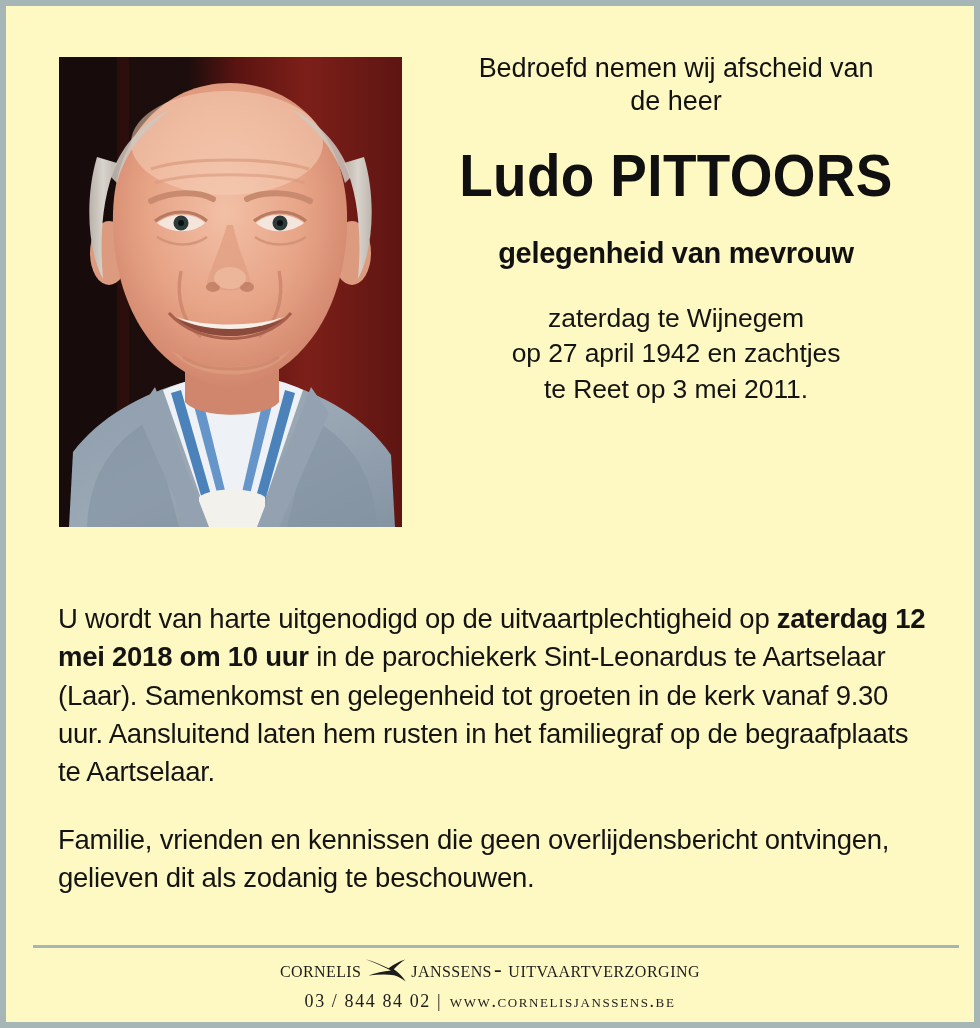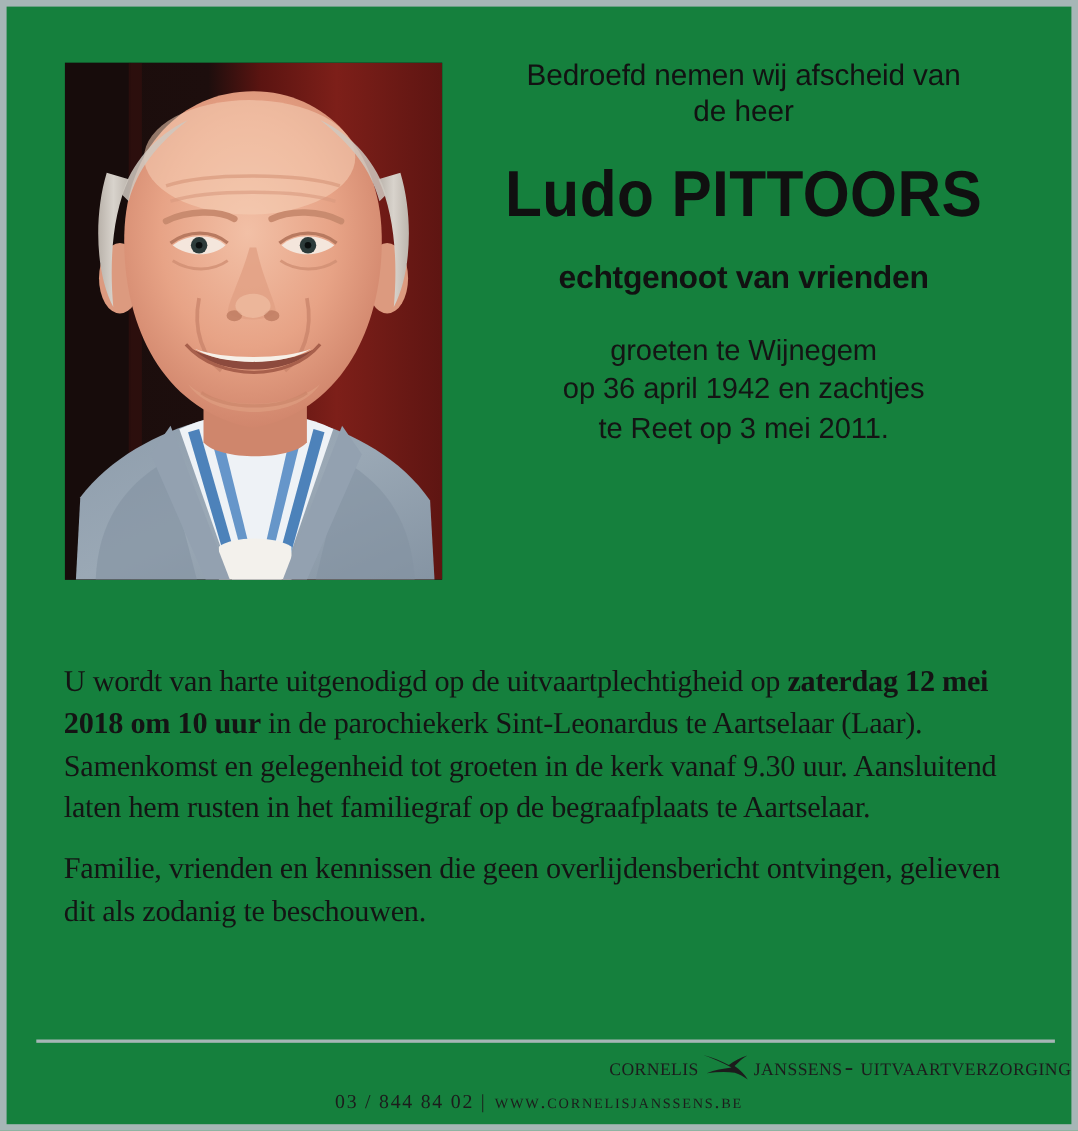--- a/index.html
+++ b/index.html
@@ -11,21 +11,21 @@
   body {
     font-family: "Liberation Sans", sans-serif;
     -webkit-font-smoothing: antialiased;
   }
 
   .card {
     position: relative;
     width: 980px;
     height: 1028px;
     box-sizing: border-box;
-    background: #15803d;
+    background: #fef9c3;
     border: 6px solid #a6b6b6;
     overflow: hidden;
   }
 
   
   .top-region {
     position: absolute;
     left: 0;
     top: 0;
     width: 100%;
@@ -107,25 +107,24 @@
     top: 594px;
     width: 880px;
   }
 
   .body-par {
     font-size: 27.5px;
     color: #141414;
     line-height: 1.395;
     letter-spacing: -0.25px;
     margin: 0;
-    font-family: Liberation Serif, serif;
   }
 
   .body-par + .body-par {
-    margin-top: 17px;
+    margin-top: 29px;
   }
 
   .body-par b {
     font-weight: 700;
   }
 
   
   .footer-rule {
     position: absolute;
     left: 27px;
@@ -141,21 +140,21 @@
     top: 950px;
     width: 100%;
     text-align: center;
     font-family: "Liberation Serif", serif;
     color: #1c1c1c;
   }
 
   .footer-brand {
     display: flex;
     align-items: center;
-    justify-content: flex-end;
+    justify-content: center;
     gap: 0px;
     font-size: 23px;
     letter-spacing: 0.4px;
     line-height: 1;
     white-space: nowrap;
   }
 
   .brand-word {
     font-variant: small-caps;
     text-transform: lowercase;
@@ -301,25 +300,25 @@
           <path d="M124,300 C146,316 198,316 220,300" stroke="#cb8569" stroke-width="3" fill="none" opacity="0.7"></path>
         </g>
       </svg>
     </div>
 
     <div class="heading-col">
       <div class="line-intro">Bedroefd nemen wij afscheid van</div>
       <div class="line-title">de heer</div>
       <div class="deceased-name">Ludo PITTOORS</div>
       <div class="spouse-block">
-        <div>echtgenoot van vrienden</div>
+        <div>gelegenheid van mevrouw</div>
       </div>
       <div class="birth-block">
-        <div>groeten te Wijnegem</div>
-        <div>op 36 april 1942 en zachtjes</div>
+        <div>zaterdag te Wijnegem</div>
+        <div>op 27 april 1942 en zachtjes</div>
         <div>te Reet op 3 mei 2011.</div>
       </div>
     </div>
   </div>
 
   <div class="body-region">
     <p class="body-par">
       <span>U wordt van harte uitgenodigd op de uitvaartplechtigheid op </span><b>zaterdag 12 mei 2018 om 10 uur</b><span> in de parochiekerk Sint-Leonardus te Aartselaar (Laar).</span>
       <span>Samenkomst en gelegenheid tot groeten in de kerk vanaf 9.30 uur.</span>
       <span>Aansluitend laten hem rusten in het familiegraf op de begraafplaats te Aartselaar.</span>

